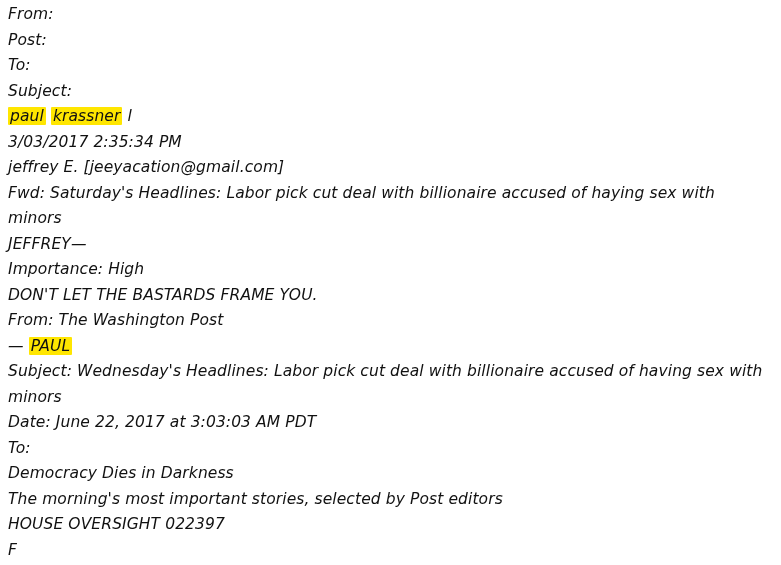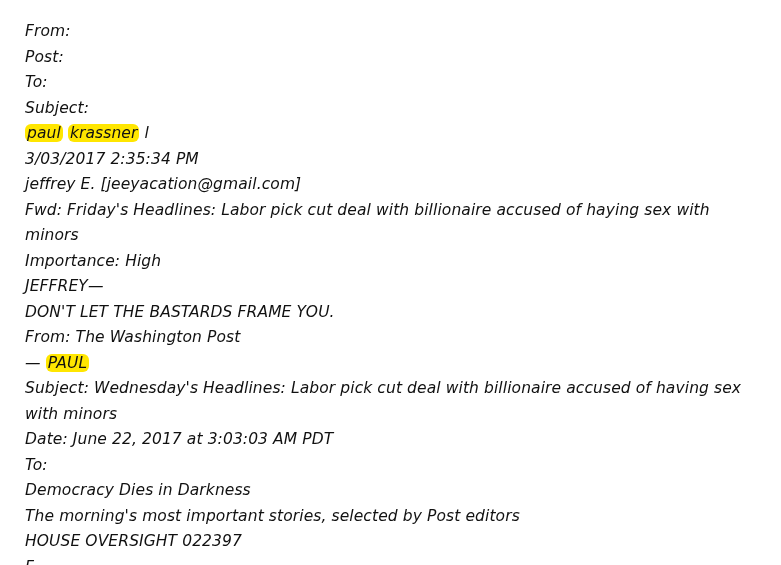--- a/index.html
+++ b/index.html
@@ -11,57 +11,57 @@
     width: 781px;
     height: 565px;
     font-family: "DejaVu Sans", sans-serif;
     color: #111111;
     overflow: hidden;
   }
   .page {
     position: relative;
     width: 781px;
     height: 432px;
-    padding: 17px;
+    padding: 0;
     box-sizing: border-box;
   }
   .doc {
     padding: 2px 8px 0 8px;
   }
   .line {
     font-style: italic;
     font-size: 15.5px;
     line-height: 25.5px;
     white-space: pre-wrap;
     letter-spacing: 0.1px;
   }
   .hl {
     background: #ffe600;
     padding: 0 2px;
-    border-radius: 6px;
+    border-radius: 1px;
   }
 </style>
 </head>
 <body>
 
 <div class="page">
   <div class="doc">
 
     <div class="line">From:</div>
     <div class="line">Post:</div>
     <div class="line">To:</div>
     <div class="line">Subject:</div>
 
     <div class="line"><span class="hl">paul</span><span> </span><span class="hl">krassner</span><span> l</span></div>
 
     <div class="line">3/03/2017 2:35:34 PM</div>
     <div class="line">jeffrey E. [jeeyacation@gmail.com]</div>
-    <div class="line">Fwd: Friday's Headlines: Labor pick cut deal with billionaire accused of haying sex with minors</div>
+    <div class="line">Fwd: Saturday's Headlines: Labor pick cut deal with billionaire accused of haying sex with minors</div>
+    <div class="line">JEFFREY—</div>
     <div class="line">Importance: High</div>
-    <div class="line">JEFFREY—</div>
     <div class="line">DON'T LET THE BASTARDS FRAME YOU.</div>
 
     <div class="line">From: The Washington Post</div>
 
     <div class="line"><span>— </span><span class="hl">PAUL</span></div>
     <div class="line">Subject: Wednesday's Headlines: Labor pick cut deal with billionaire accused of having sex with minors</div>
     <div class="line">Date: June 22, 2017 at 3:03:03 AM PDT</div>
     <div class="line">To:</div>
     <div class="line">Democracy Dies in Darkness</div>
     <div class="line">The morning's most important stories, selected by Post editors</div>

